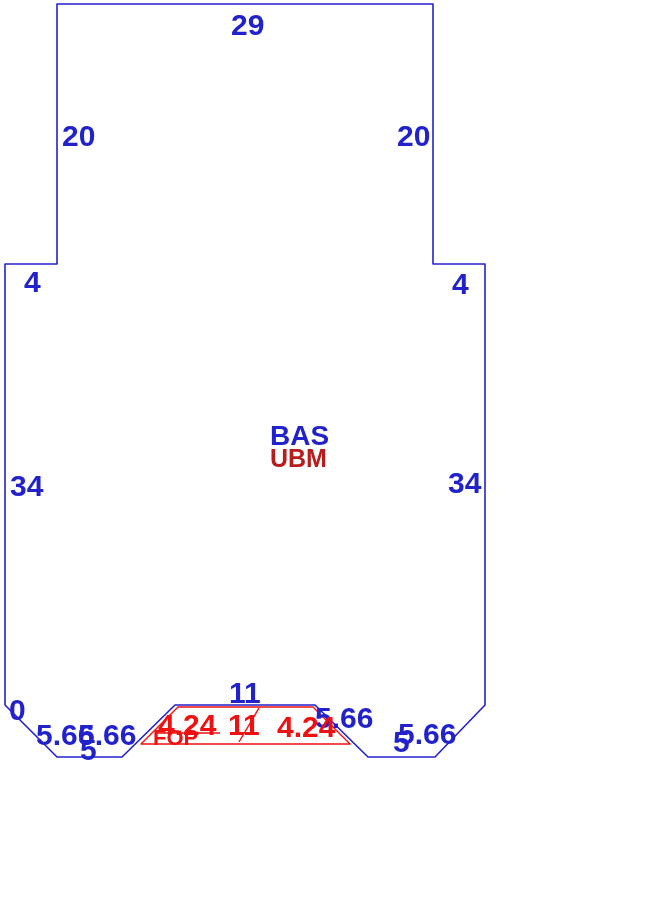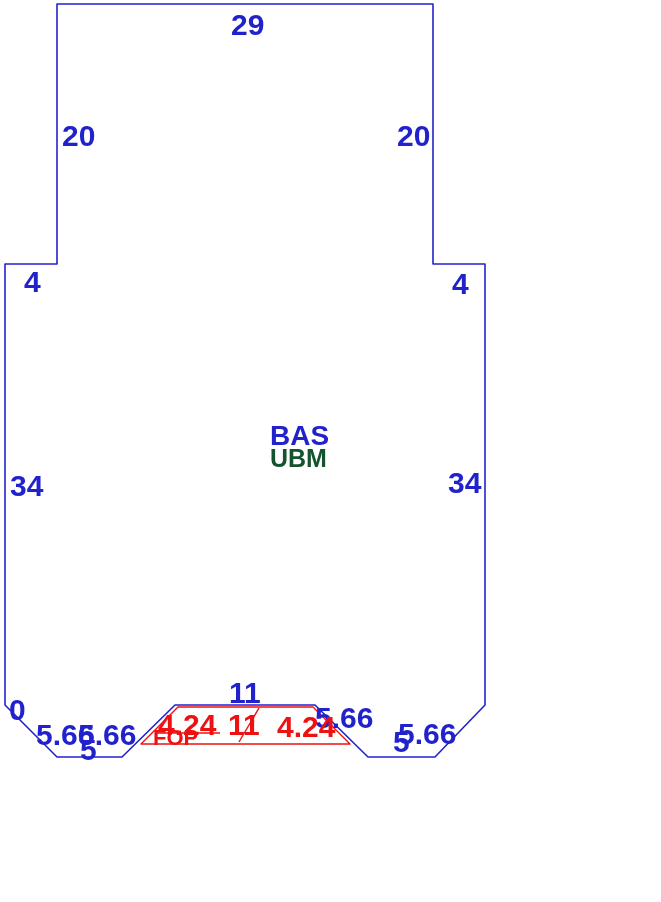--- a/index.html
+++ b/index.html
@@ -47,21 +47,21 @@
     </svg>
   <div id="label-layer">
       <div class="lbl" style="left: 231px; top: 9.6px; font-size: 30px; color: rgb(34, 34, 204);">29</div>
       <div class="lbl" style="left: 62px; top: 120.6px; font-size: 30px; color: rgb(34, 34, 204);">20</div>
       <div class="lbl" style="left: 397px; top: 120.6px; font-size: 30px; color: rgb(34, 34, 204);">20</div>
       <div class="lbl" style="left: 24px; top: 266.6px; font-size: 30px; color: rgb(34, 34, 204);">4</div>
       <div class="lbl" style="left: 452px; top: 268.6px; font-size: 30px; color: rgb(34, 34, 204);">4</div>
       <div class="lbl" style="left: 10px; top: 470.6px; font-size: 30px; color: rgb(34, 34, 204);">34</div>
       <div class="lbl" style="left: 448px; top: 467.6px; font-size: 30px; color: rgb(34, 34, 204);">34</div>
       <div class="lbl" style="left: 270px; top: 422px; font-size: 28px; color: rgb(34, 34, 204);">BAS</div>
-      <div class="lbl" style="left: 270px; top: 446px; font-size: 25px; color: #14532d;">UBM</div>
+      <div class="lbl" style="left: 270px; top: 446px; font-size: 25px; color: #b91c1c;">UBM</div>
       <div class="lbl" style="left: 9px; top: 694.6px; font-size: 30px; color: rgb(34, 34, 204);">0</div>
       <div class="lbl" style="left: 36px; top: 719.6px; font-size: 30px; color: rgb(34, 34, 204);">5.66</div>
       <div class="lbl" style="left: 78px; top: 719.6px; font-size: 30px; color: rgb(34, 34, 204);">5.66</div>
       <div class="lbl" style="left: 80px; top: 734.6px; font-size: 30px; color: rgb(34, 34, 204);">5</div>
       <div class="lbl" style="left: 229px; top: 677.6px; font-size: 30px; color: rgb(34, 34, 204);">11</div>
       <div class="lbl" style="left: 315px; top: 702.6px; font-size: 30px; color: rgb(34, 34, 204);">5.66</div>
       <div class="lbl" style="left: 393px; top: 726.6px; font-size: 30px; color: rgb(34, 34, 204);">5</div>
       <div class="lbl" style="left: 398px; top: 718.6px; font-size: 30px; color: rgb(34, 34, 204);">5.66</div>
       <div class="lbl" style="left: 158px; top: 709.6px; font-size: 30px; color: rgb(238, 17, 17);">4.24</div>
       <div class="lbl" style="left: 228px; top: 709.6px; font-size: 30px; color: rgb(238, 17, 17);">11</div>

